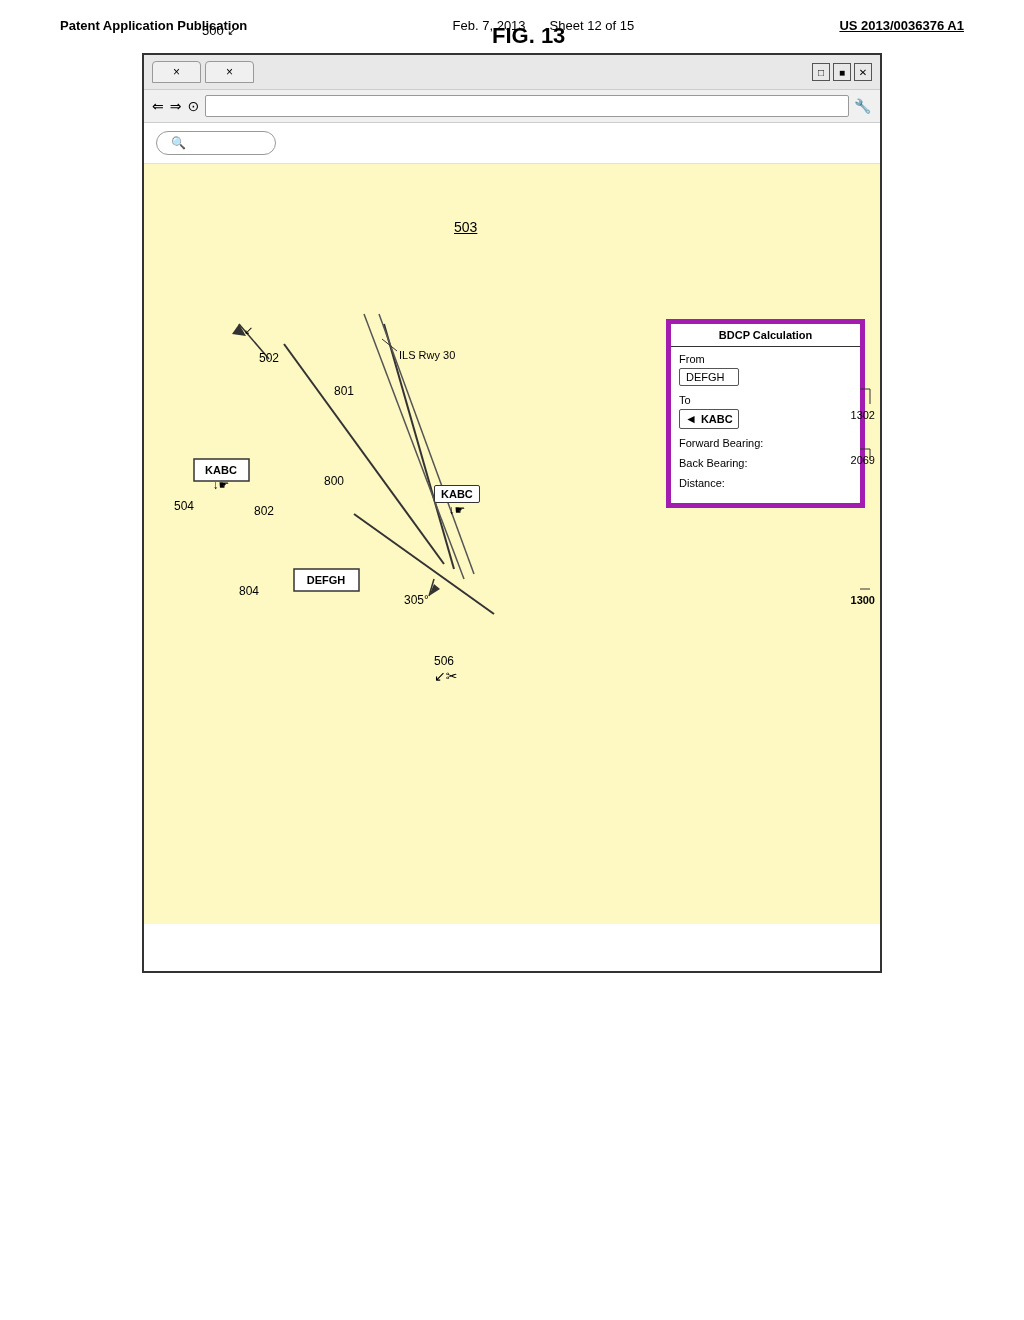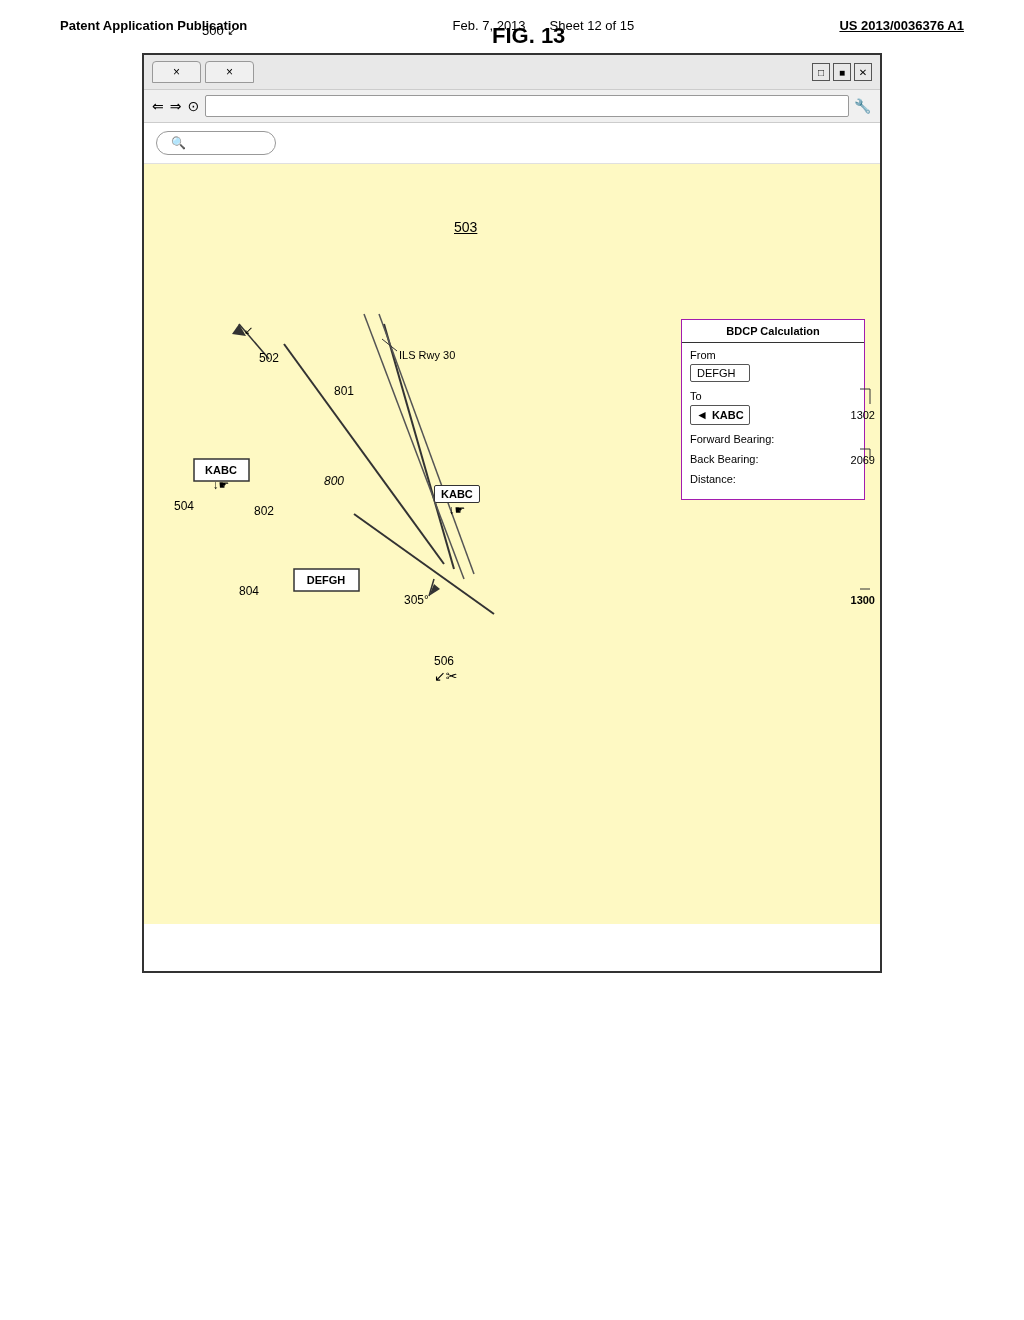--- a/index.html
+++ b/index.html
@@ -142,22 +142,22 @@
       height: 760px;
       background: #fef9c3;
       overflow: hidden;
     }
 
     
     .bdcp-panel {
       position: absolute;
       top: 155px;
       right: 15px;
-      width: 184px;
-      border: 1px solid #a21caf;
+      width: 199px;
+      border: 5px solid #a21caf;
       background: #fff;
       font-size: 11px;
     }
 
     .bdcp-header {
       background: #fff;
       padding: 5px 8px;
       font-weight: bold;
       font-size: 11px;
       border-bottom: 1px solid #333;
@@ -274,21 +274,21 @@
         <text x="235" y="55" font-size="11">ILS Rwy 30</text>
 
         <line x1="233" y1="47" x2="218" y2="35" stroke="#333" stroke-width="1"></line>
       </svg>
 
       <div style="position:absolute; top:187px; left:115px; font-size:12px;">502</div>
       <div style="position:absolute; top:160px; left:100px; font-size:11px;">↙</div>
 
       <div style="position:absolute; top:335px; left:30px; font-size:12px;">504</div>
 
-      <div style="position:absolute; top:310px; left:180px; font-size:12px;font-style:italic;">800</div>
+      <div style="position:absolute; top:310px; left:180px; font-size:12px;">800</div>
 
       <div style="position:absolute; top:220px; left:190px; font-size:12px;">801</div>
 
       <div style="position:absolute; top:340px; left:110px; font-size:12px;">802</div>
 
       <div style="position:absolute; top:420px; left:95px; font-size:12px;">804</div>
 
       <div style="position:absolute; top:320px; left:290px;">
         <div style="border:1.5px solid #333; padding:2px 6px; font-size:11px; font-weight:bold; background:#fff; border-radius:2px; display:inline-block;">KABC</div>
         <div style="font-size:12px; text-align:center;">↓☛</div>

